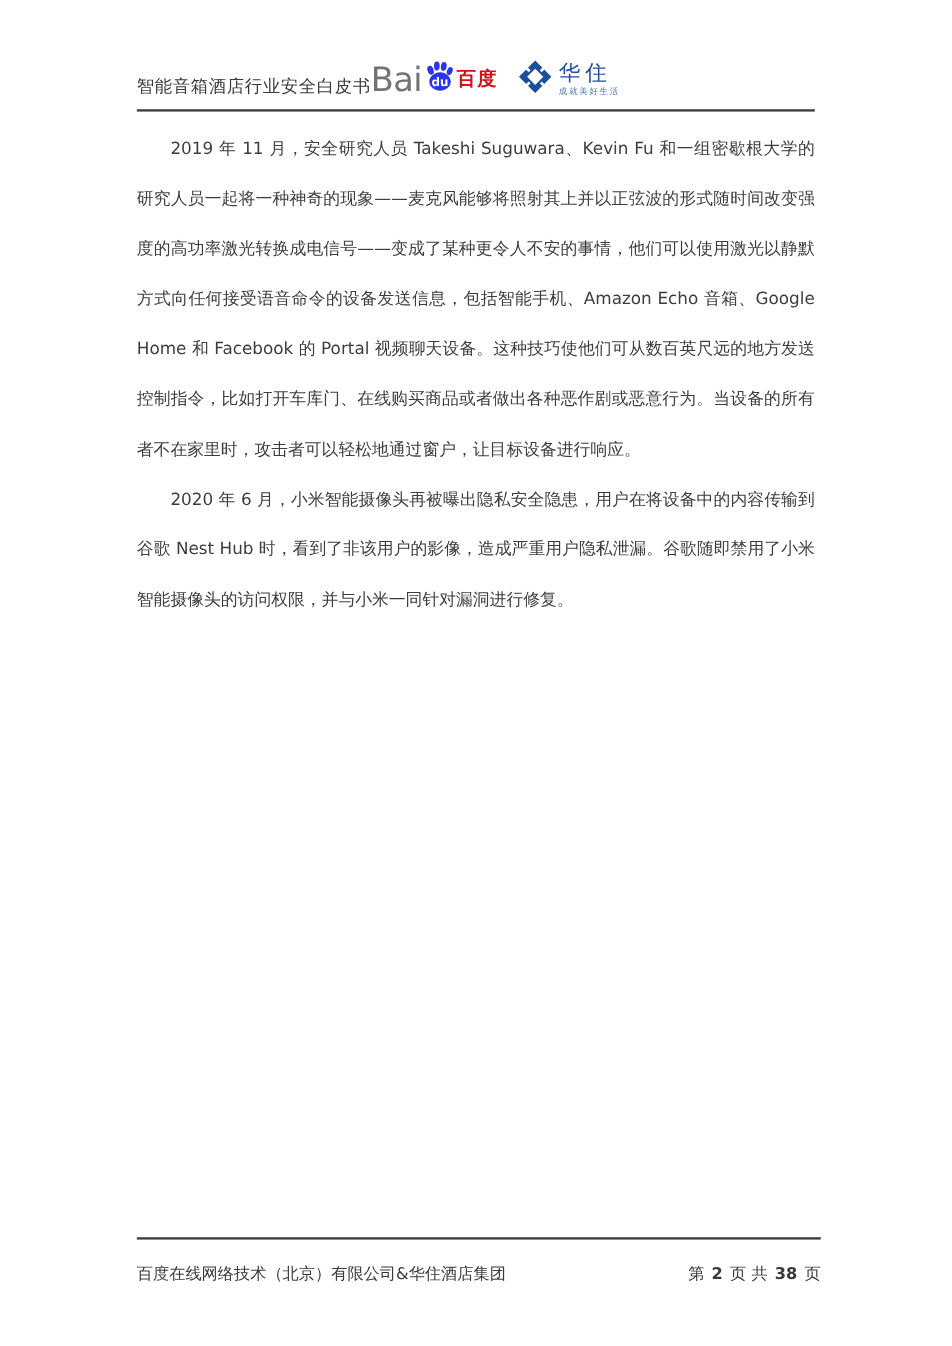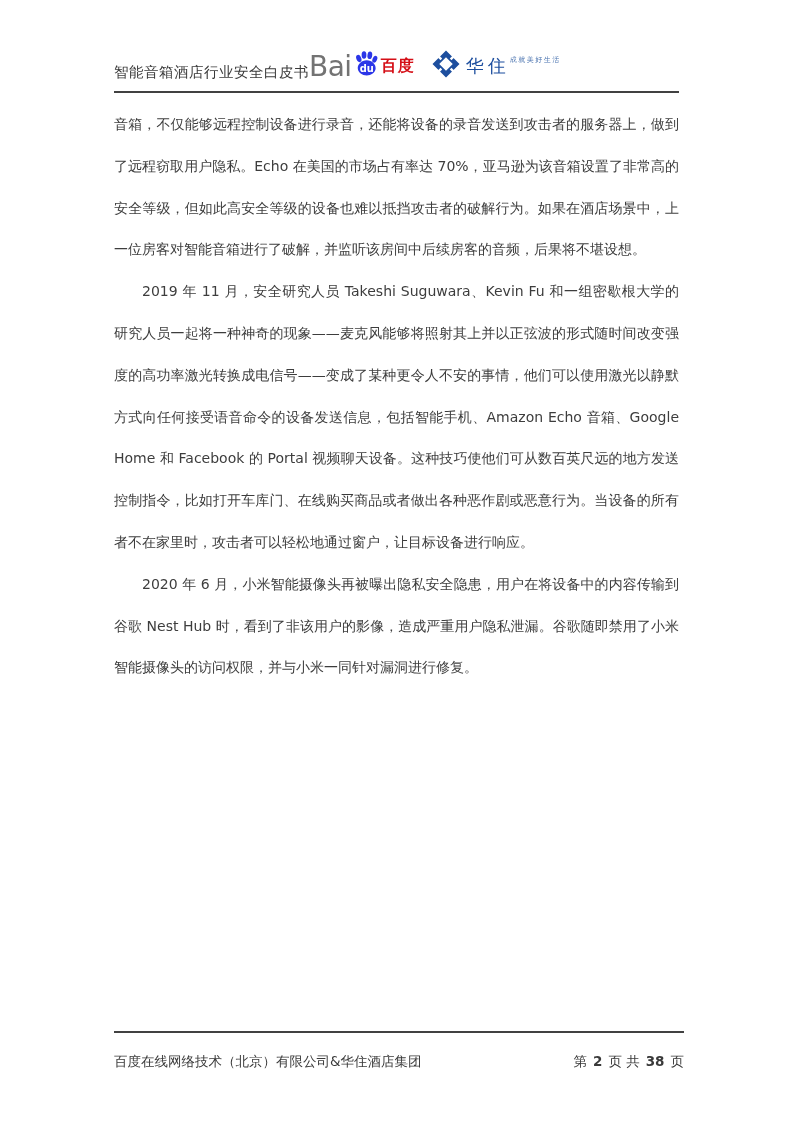--- a/index.html
+++ b/index.html
@@ -46,21 +46,21 @@
     letter-spacing: -0.5px;
   }
   .baidu-paw { display: inline-block; margin: 0 1px; position: relative; top: -1px; }
   .baidu-cn {
     color: #d50f17;
     font-weight: bold;
     font-size: 16px;
     letter-spacing: 1px;
   }
   .huazhu-logo { display: flex; align-items: center; gap: 5px; }
-  .hz-textcol { display: flex; flex-direction: row; line-height: 1.1; }
+  .hz-textcol { display: flex; flex-direction: column; line-height: 1.1; }
   .hz-name {
     color: #1d4e9e;
     font-size: 18px;
     letter-spacing: 4px;
     font-weight: 500;
   }
   .hz-slogan {
     color: #4b74b0;
     font-size: 7px;
     letter-spacing: 1.5px;
@@ -143,21 +143,20 @@
         <span class="hz-textcol">
           <span class="hz-name">华住</span>
           <span class="hz-slogan">成就美好生活</span>
         </span>
       </div>
 
     </div>
   </div>
 
   <div class="doc-body">
-    <p class="para">音箱，不仅能够远程控制设备进行录音，还能将设备的录音发送到攻击者的服务器上，做到了远程窃取用户隐私。Echo 在美国的市场占有率达 70%，亚马逊为该音箱设置了非常高的安全等级，但如此高安全等级的设备也难以抵挡攻击者的破解行为。如果在酒店场景中，上一位房客对智能音箱进行了破解，并监听该房间中后续房客的音频，后果将不堪设想。</p>
     <p class="para indent">2019 年 11 月，安全研究人员 Takeshi Suguwara、Kevin Fu 和一组密歇根大学的研究人员一起将一种神奇的现象——麦克风能够将照射其上并以正弦波的形式随时间改变强度的高功率激光转换成电信号——变成了某种更令人不安的事情，他们可以使用激光以静默方式向任何接受语音命令的设备发送信息，包括智能手机、Amazon Echo 音箱、Google Home 和 Facebook 的 Portal 视频聊天设备。这种技巧使他们可从数百英尺远的地方发送控制指令，比如打开车库门、在线购买商品或者做出各种恶作剧或恶意行为。当设备的所有者不在家里时，攻击者可以轻松地通过窗户，让目标设备进行响应。</p>
     <p class="para indent">2020 年 6 月，小米智能摄像头再被曝出隐私安全隐患，用户在将设备中的内容传输到谷歌 Nest Hub 时，看到了非该用户的影像，造成严重用户隐私泄漏。谷歌随即禁用了小米智能摄像头的访问权限，并与小米一同针对漏洞进行修复。</p>
   </div>
 
   <div class="footer">
     <div class="footer-company">百度在线网络技术（北京）有限公司&amp;华住酒店集团</div>
     <div class="footer-page">
       <span>第</span>
       <b>2</b>
       <span>页 共</span>

